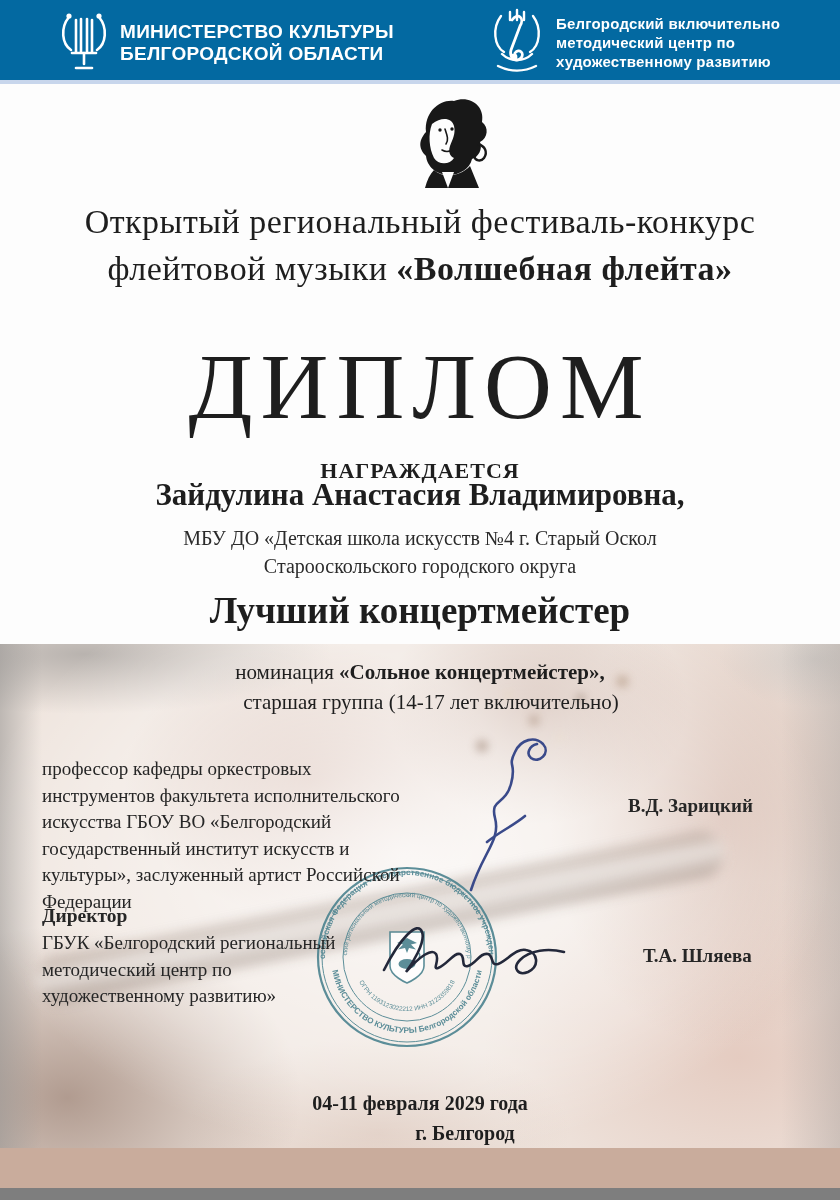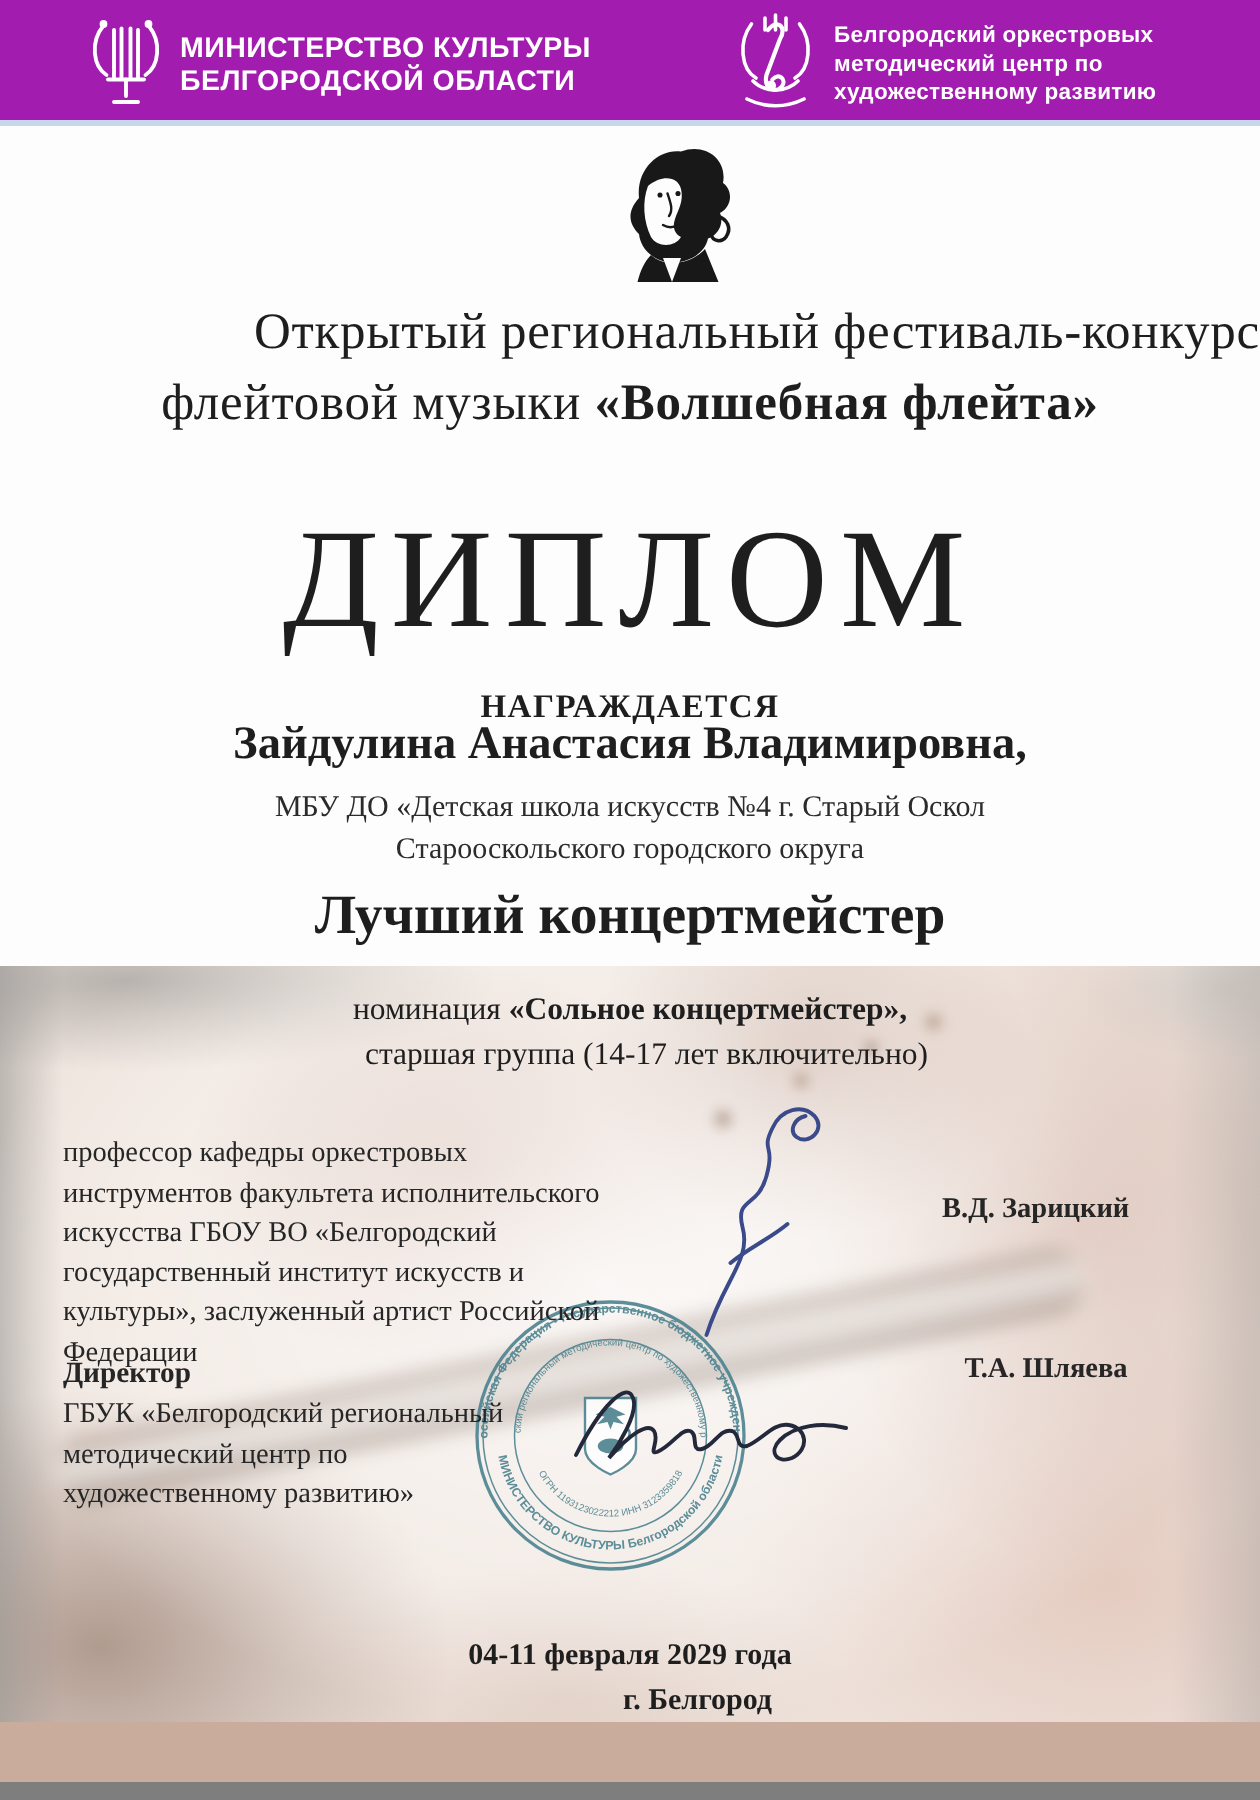--- a/index.html
+++ b/index.html
@@ -3,33 +3,33 @@
 <meta charset="utf-8">
 <style>
   html,body{margin:0;padding:0;background:#e9e9e9;}
   *{box-sizing:border-box;}
   .page{
     position:relative;width:840px;height:1200px;margin:0 auto;
     background:#fdfdfd;overflow:hidden;
     font-family:"Liberation Serif", serif;color:#1e1e1e;
   }
   
-  .header{position:absolute;left:0;top:0;width:840px;height:80px;background:#a21caf;padding-left:48px;}
+  .header{position:absolute;left:0;top:0;width:840px;height:80px;background:#0369a1;padding-left:48px;}
   .header-underline{position:absolute;left:0;top:80px;width:840px;height:4px;background:#c8d6ec;}
   .logo-group{position:absolute;display:flex;align-items:center;gap:10px;}
   .logo-left{left:58px;top:10px;}
   .logo-right{left:488px;top:6px;}
   .logo-text{font-family:"Liberation Sans", sans-serif;font-weight:bold;color:#ffffff;}
   .logo-text-left{font-size:19px;line-height:22px;letter-spacing:.3px;}
   .logo-text-right{font-size:15px;line-height:19px;letter-spacing:.2px;}
   
   .mozart{position:absolute;left:382px;top:92px;width:132px;height:96px;}
   
   .ctext{position:absolute;left:0;width:840px;text-align:center;}
-  .title-l1{top:203px;font-size:34px;letter-spacing:.5px;text-align:right;}
+  .title-l1{top:203px;font-size:34px;letter-spacing:.5px;}
   .title-l2{top:250px;font-size:34px;letter-spacing:.5px;}
   .bold{font-weight:bold;}
   .diploma{top:294px;font-size:94px;letter-spacing:8px;line-height:112px;font-weight:400;margin-top:36px;}
   .awarded{top:458px;font-size:22px;font-weight:bold;letter-spacing:1px;}
   .recipient{top:477px;font-size:31px;font-weight:bold;}
   .school{top:524px;font-size:20px;line-height:28px;color:#2b2b2b;}
   .award-title{top:589px;font-size:37px;font-weight:bold;}
   .nomination-l1{top:660px;font-size:21px;z-index:3;}
   .nomination-l2{top:690px;font-size:21px;z-index:3;margin-left:11px;}
   
@@ -64,21 +64,21 @@
       radial-gradient(circle 7px at 30% 30%, #e8d9a8, rgba(232,217,168,0) 70%),
       radial-gradient(circle 6px at 50% 55%, #efe3bc, rgba(239,227,188,0) 70%);
   }
   
   .block{position:absolute;font-size:19px;line-height:26.5px;color:#262626;z-index:3;}
   .jury-role{left:42px;top:728px;font-weight:bold;font-size:19.5px;}
   .jury-desc{left:42px;top:756px;width:374px;}
   .jury-name{left:628px;top:793px;font-weight:bold;}
   .dir-role{left:42px;top:903px;font-weight:bold;font-size:19.5px;}
   .dir-desc{left:42px;top:930px;width:324px;}
-  .dir-name{left:643px;top:900px;font-weight:bold;}
+  .dir-name{left:643px;top:943px;font-weight:bold;}
   
   .stamp{position:absolute;left:312px;top:862px;width:190px;height:190px;z-index:2;opacity:.88;}
   .sig-zar{position:absolute;left:443px;top:722px;width:140px;height:185px;z-index:4;}
   .sig-shl{position:absolute;left:378px;top:908px;width:220px;height:80px;z-index:4;}
   
   .date-line{top:1092px;font-size:20px;font-weight:bold;z-index:3;}
   .city-line{top:1122px;font-size:20px;font-weight:bold;z-index:3;margin-left:45px;}
   .band-tan{position:absolute;left:0;top:1148px;width:840px;height:40px;background:#c9ac9c;z-index:5;}
   .band-gray{position:absolute;left:0;top:1188px;width:840px;height:12px;background:#7e7e7e;z-index:5;}
 </style>
@@ -117,21 +117,21 @@
           <line x1="22" y1="6" x2="22" y2="14"></line>
           <line x1="29" y1="4" x2="29" y2="14"></line>
           <line x1="36" y1="6" x2="36" y2="14"></line>
           <path d="M24,14 C30,6 37,12 32,20 L23,44 C21,52 28,57 33,52 C37,47 31,42 27,47" stroke-width="2.8"></path>
           <circle cx="26" cy="51" r="3.4" fill="#ffffff" stroke="none"></circle>
           <path d="M14,48 C22,56 36,56 44,48"></path>
           <path d="M10,60 C22,66 36,66 48,60"></path>
         </svg>
       </span>
       <div class="logo-text logo-text-right">
-        <div>Белгородский оркестровых</div>
+        <div>Белгородский включительно</div>
         <div>методический центр по</div>
         <div>художественному развитию</div>
       </div>
     </div>
   </div>
   <div class="header-underline"></div>
 
   <div class="mozart">
     <svg width="132" height="96" viewBox="0 0 132 96">
       <g>

